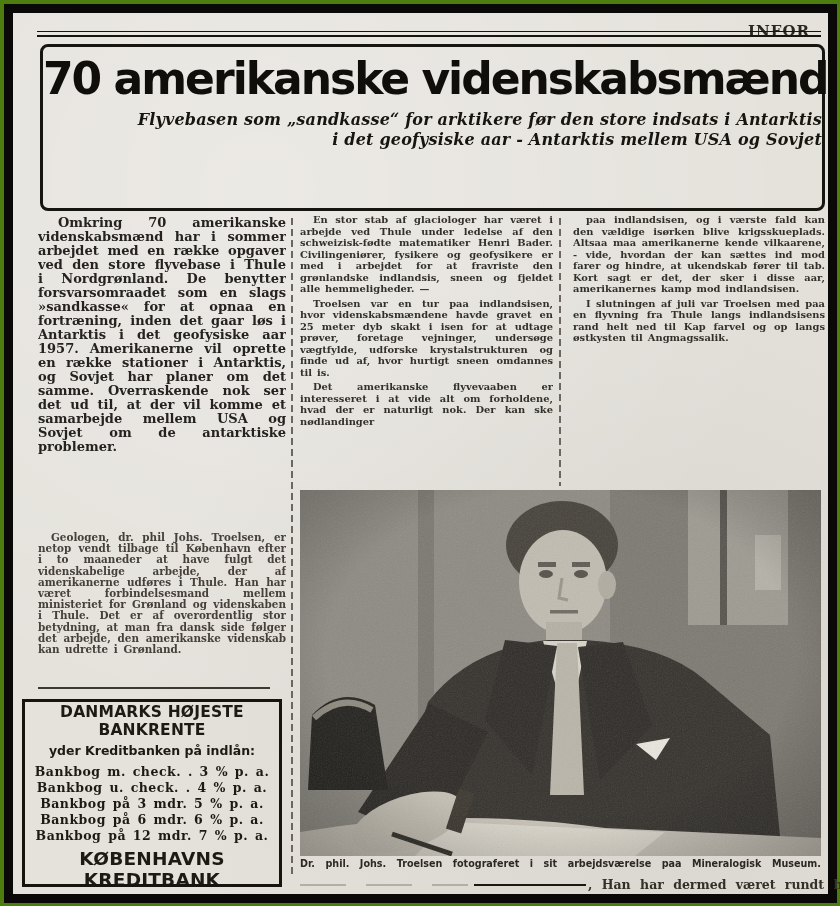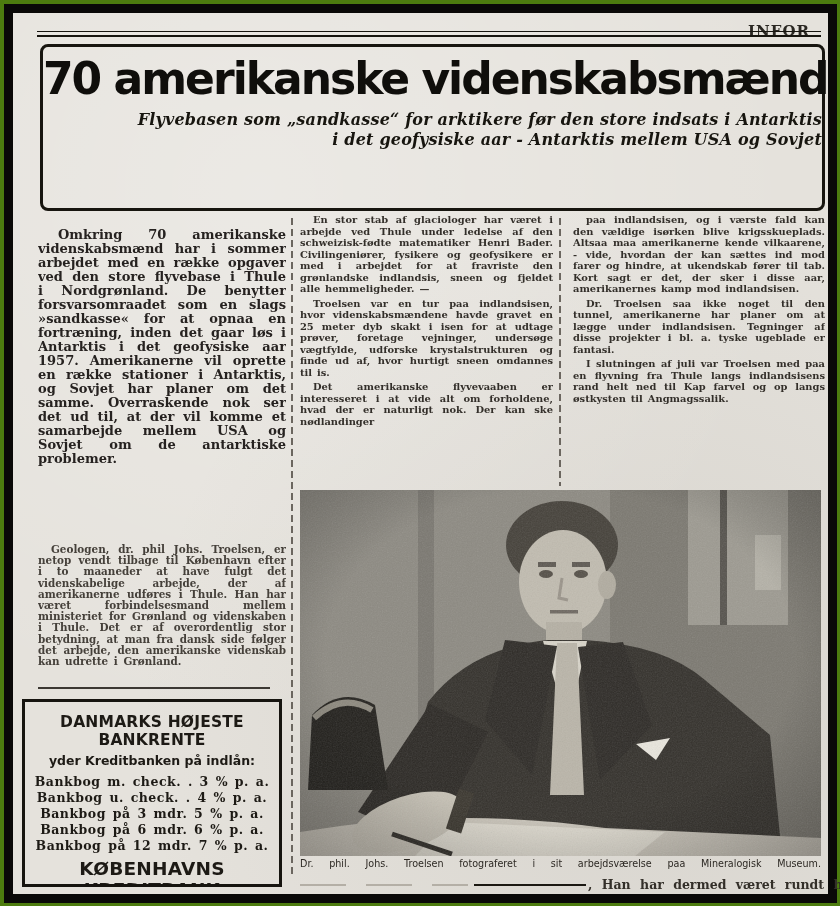--- a/index.html
+++ b/index.html
@@ -35,32 +35,32 @@
 
   .vdiv{position:absolute;width:2px;
         background:repeating-linear-gradient(to bottom,#6b665f 0 7px,rgba(0,0,0,0) 7px 11px);}
   .vdiv1{left:291px;top:218px;height:656px;}
   .vdiv2{left:559px;top:218px;height:268px;}
   .col1-rule{position:absolute;left:38px;top:687px;width:232px;height:2px;background:#3c3833;}
 
   .adbox{position:absolute;left:22px;top:699px;width:254px;height:182px;
          border:3px solid #16140f;text-align:center;color:#1d1a15;overflow:hidden;}
   .ad-title{font-family:"DejaVu Sans", sans-serif;font-weight:bold;font-size:15.5px;
-            margin-top:11px;letter-spacing:.2px;}
+            margin-top:1px;letter-spacing:.2px;}
   .ad-sub{font-family:"DejaVu Sans", sans-serif;font-weight:bold;font-size:12.5px;margin-top:4px;}
   .ad-rates{margin-top:6px;font-weight:bold;font-size:12.5px;line-height:16px;
             letter-spacing:.5px;word-spacing:2px;}
   .ad-bank{font-family:"DejaVu Sans", sans-serif;font-weight:bold;font-size:18.5px;margin-top:4px;
            letter-spacing:.2px;}
 
   .photo{position:absolute;left:300px;top:490px;width:521px;height:366px;overflow:hidden;
          background:#8b8880;}
   .photo svg{display:block;}
   .caption{position:absolute;left:300px;top:858px;width:521px;
-           font-family:"DejaVu Sans", sans-serif;font-weight:normal;font-size:9.6px;color:#2c2823;
+           font-family:"DejaVu Sans", sans-serif;font-weight:bold;font-size:9.6px;color:#2c2823;
            word-spacing:4px;text-align:justify;}
   .caption:after{content:"";display:inline-block;width:100%;}
   .bottom-row{position:absolute;left:300px;top:876px;width:521px;height:17px;
               display:flex;align-items:center;}
   .faint-dashes{width:168px;height:2px;flex:none;
                 background:repeating-linear-gradient(to right,#b4afa6 0 46px,rgba(0,0,0,0) 46px 66px);}
   .solid-dash{width:112px;height:2px;flex:none;background:#1b1812;margin-left:6px;}
   .cont-text{font-size:12.5px;font-weight:bold;color:#332f29;word-spacing:5px;
              white-space:nowrap;margin-left:2px;}
 </style>
@@ -72,37 +72,36 @@
 
     <div class="masthead">INFOR</div>
     <div class="top-rule" style="left:24px;top:18px;width:784px;"></div>
 
     <div class="headline-box" style="left:27px;top:31px;">
       <div class="hl hl1">70 amerikanske videnskabsmænd</div>
       <div class="sub sub1">Flyvebasen som „sandkasse“ for arktikere før den store indsats i Antarktis</div>
       <div class="sub">i det geofysiske aar - Antarktis mellem USA og Sovjet</div>
     </div>
 
-    <div class="col col1" style="left:25px;top:203px;margin-top:12px;">
+    <div class="col col1" style="left:25px;top:203px;">
       <p class="lead">Omkring 70 amerikanske videnskabsmænd har i sommer arbejdet med en række opgaver ved den store flyvebase i Thule i Nordgrønland. De benytter forsvarsomraadet som en slags »sandkasse« for at opnaa en fortræning, inden det gaar løs i Antarktis i det geofysiske aar 1957. Amerikanerne vil oprette en række stationer i Antarktis, og Sovjet har planer om det samme. Overraskende nok ser det ud til, at der vil komme et samarbejde mellem USA og Sovjet om de antarktiske problemer.</p>
       <p class="smallpara">Geologen, dr. phil Johs. Troelsen, er netop vendt tilbage til København efter i to maaneder at have fulgt det videnskabelige arbejde, der af amerikanerne udføres i Thule. Han har været forbindelsesmand mellem ministeriet for Grønland og videnskaben i Thule. Det er af overordentlig stor betydning, at man fra dansk side følger det arbejde, den amerikanske videnskab kan udrette i Grønland.</p>
     </div>
 
     <div class="vdiv vdiv1" style="left:278px;top:205px;"></div>
     <div class="vdiv vdiv2" style="left:546px;top:205px;"></div>
 
     <div class="col col2 bodytxt" style="left:287px;top:201px;">
       <p>En stor stab af glaciologer har været i arbejde ved Thule under ledelse af den schweizisk-fødte matematiker Henri Bader. Civilingeniører, fysikere og geofysikere er med i arbejdet for at fravriste den grønlandske indlandsis, sneen og fjeldet alle hemmeligheder. —</p>
       <p>Troelsen var en tur paa indlandsisen, hvor videnskabsmændene havde gravet en 25 meter dyb skakt i isen for at udtage prøver, foretage vejninger, undersøge vægtfylde, udforske krystalstrukturen og finde ud af, hvor hurtigt sneen omdannes til is.</p>
       <p>Det amerikanske flyvevaaben er interesseret i at vide alt om forholdene, hvad der er naturligt nok. Der kan ske nødlandinger</p>
     </div>
 
     <div class="col col3 bodytxt" style="left:560px;top:201px;width:252px;">
       <p>paa indlandsisen, og i værste fald kan den vældige isørken blive krigsskueplads. Altsaa maa amerikanerne kende vilkaarene, - vide, hvordan der kan sættes ind mod farer og hindre, at ukendskab fører til tab. Kort sagt er det, der sker i disse aar, amerikanernes kamp mod indlandsisen.</p>
-      <p>Dr. Troelsen saa ikke noget til den tunnel, amerikanerne har planer om at lægge under indlandsisen. Tegninger af disse projekter i bl. a. tyske ugeblade er fantasi.</p>
       <p>I slutningen af juli var Troelsen med paa en flyvning fra Thule langs indlandsisens rand helt ned til Kap farvel og op langs østkysten til Angmagssalik.</p>
     </div>
 
     <div class="col1-rule" style="left:25px;top:674px;"></div>
 
     <div class="adbox" style="left:9px;top:686px;">
       <div class="ad-title">DANMARKS HØJESTE BANKRENTE</div>
       <div class="ad-sub">yder Kreditbanken på indlån:</div>
       <div class="ad-rates">
         <div>Bankbog m. check. . 3 % p. a.</div>

